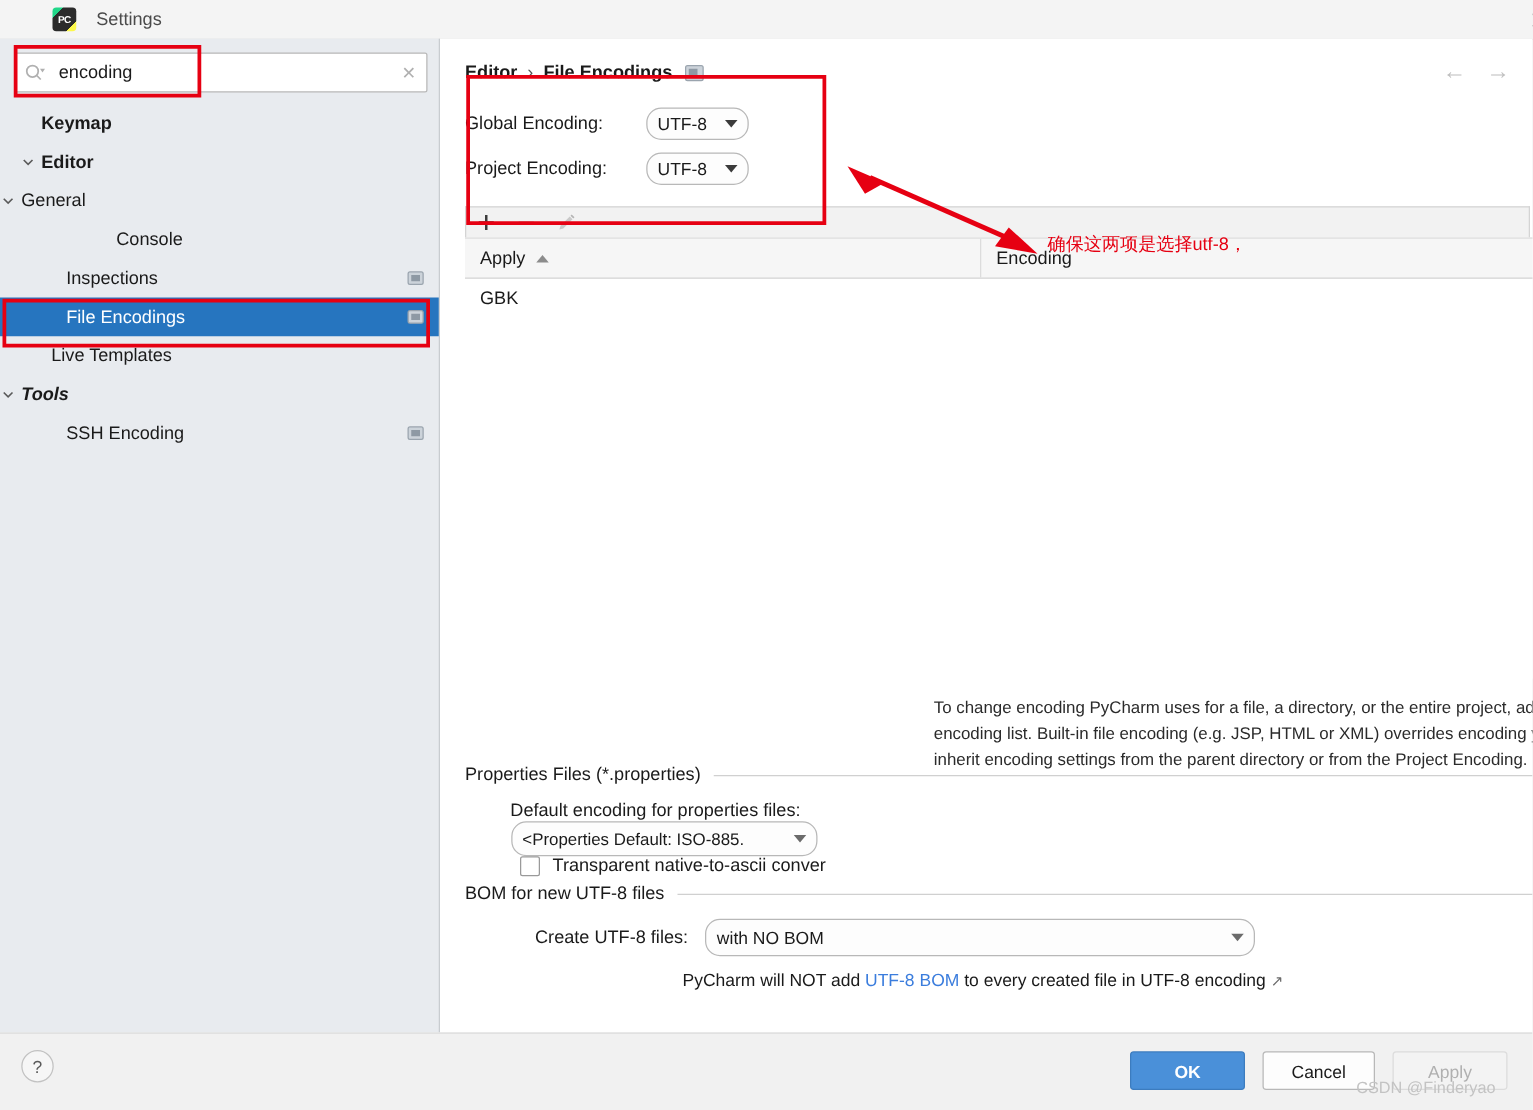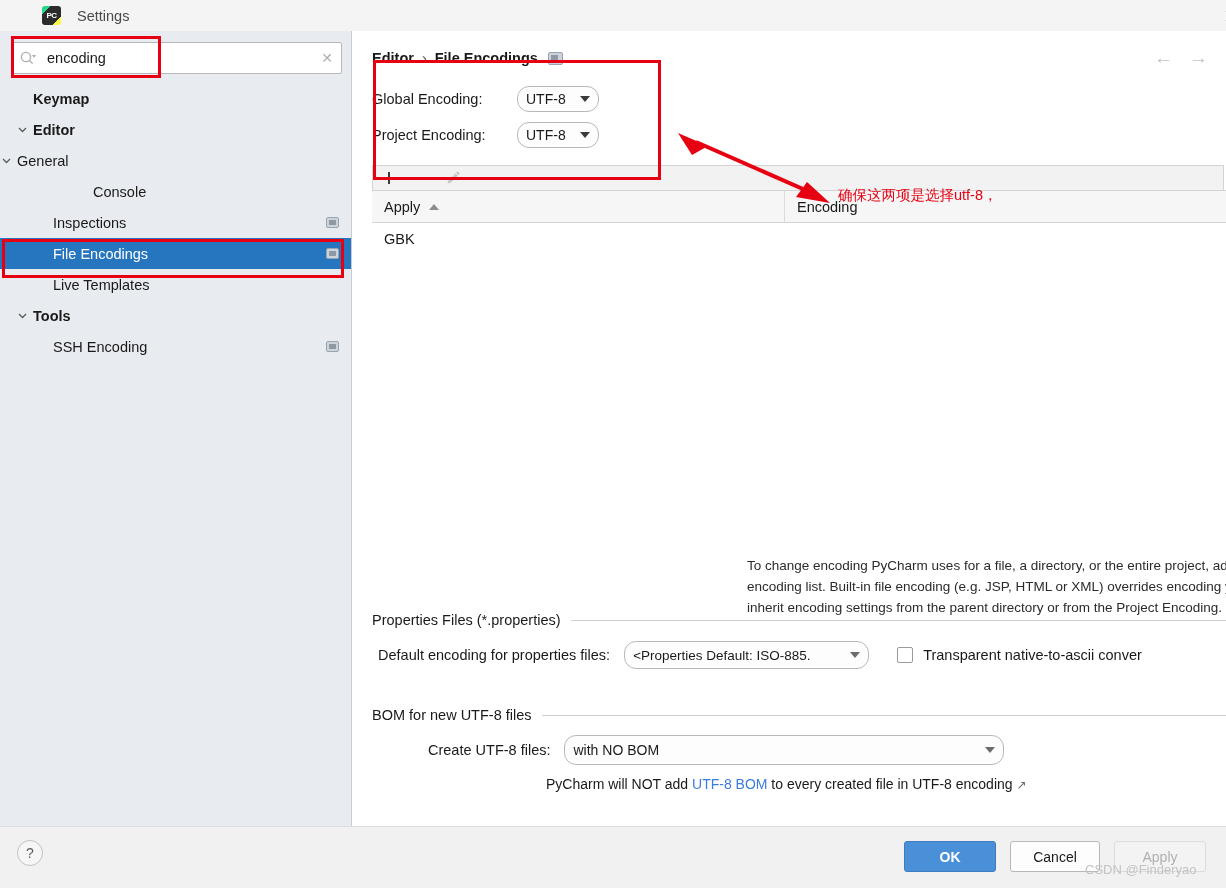--- a/index.html
+++ b/index.html
@@ -364,25 +364,25 @@
         <div class="tree-row" style="padding-left: 36px;">
           <span class="tree-arrow"></span>
           <span class="tree-label">Inspections</span>
           <span class="badge"></span>
         </div>
         <div class="tree-row selected" style="padding-left: 36px;">
           <span class="tree-arrow"></span>
           <span class="tree-label">File Encodings</span>
           <span class="badge"></span>
         </div>
-        <div class="tree-row" style="padding-left: 36px;">
+        <div class="tree-row" style="padding-left: 24px;">
           <span class="tree-arrow"></span>
           <span class="tree-label">Live Templates</span>
         </div>
-        <div class="tree-row" style="padding-left: 16px;">
+        <div class="tree-row" style="padding-left: 0; font-style: italic;">
           <span class="tree-arrow">
             <svg width="11" height="11" viewBox="0 0 11 11">
               <polyline points="2,4 5.5,7.5 9,4" fill="none" stroke="#5a5a5a" stroke-width="1.3"></polyline>
             </svg>
           </span>
           <span class="tree-label bold">Tools</span>
         </div>
         <div class="tree-row" style="padding-left: 36px;">
           <span class="tree-arrow"></span>
           <span class="tree-label">SSH Encoding</span>
@@ -452,21 +452,21 @@
 
     <div class="help-text">To change encoding PyCharm uses for a file, a directory, or the entire project, add its path if necessary and then select encoding from encoding list. Built-in file encoding (e.g. JSP, HTML or XML) overrides encoding you specify here. If not specified, files and directories inherit encoding settings from the parent directory or from the Project Encoding.</div>
 
   </div>
 
   <div class="group" style="top: 612px;">
     <span class="group-title">Properties Files (*.properties)</span>
     <span class="group-line"></span>
   </div>
 
-  <div class="field-row" style="left: 378px; top: 641px;">
+  <div class="field-row" style="left: 388px; top: 641px; flex-direction: column;">
     <span class="field-label">Default encoding for properties files:</span>
     <span class="combo combo-wide" style="margin-left: 14px;">
       <span>&lt;Properties Default: ISO-885.</span>
       <span class="caret caret-light"></span>
     </span>
     <span style="display:flex;align-items:center;margin-left:28px;">
       <span class="chk-box"></span>
       <span class="chk-label">Transparent native-to-ascii conver</span>
     </span>
   </div>

